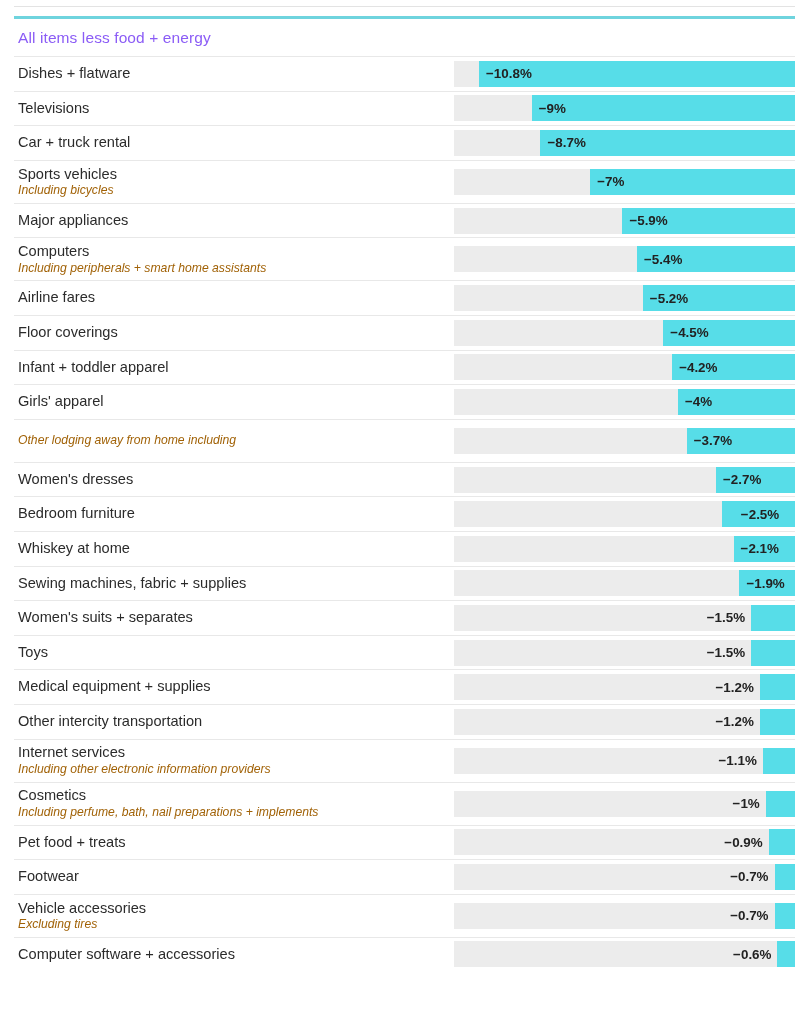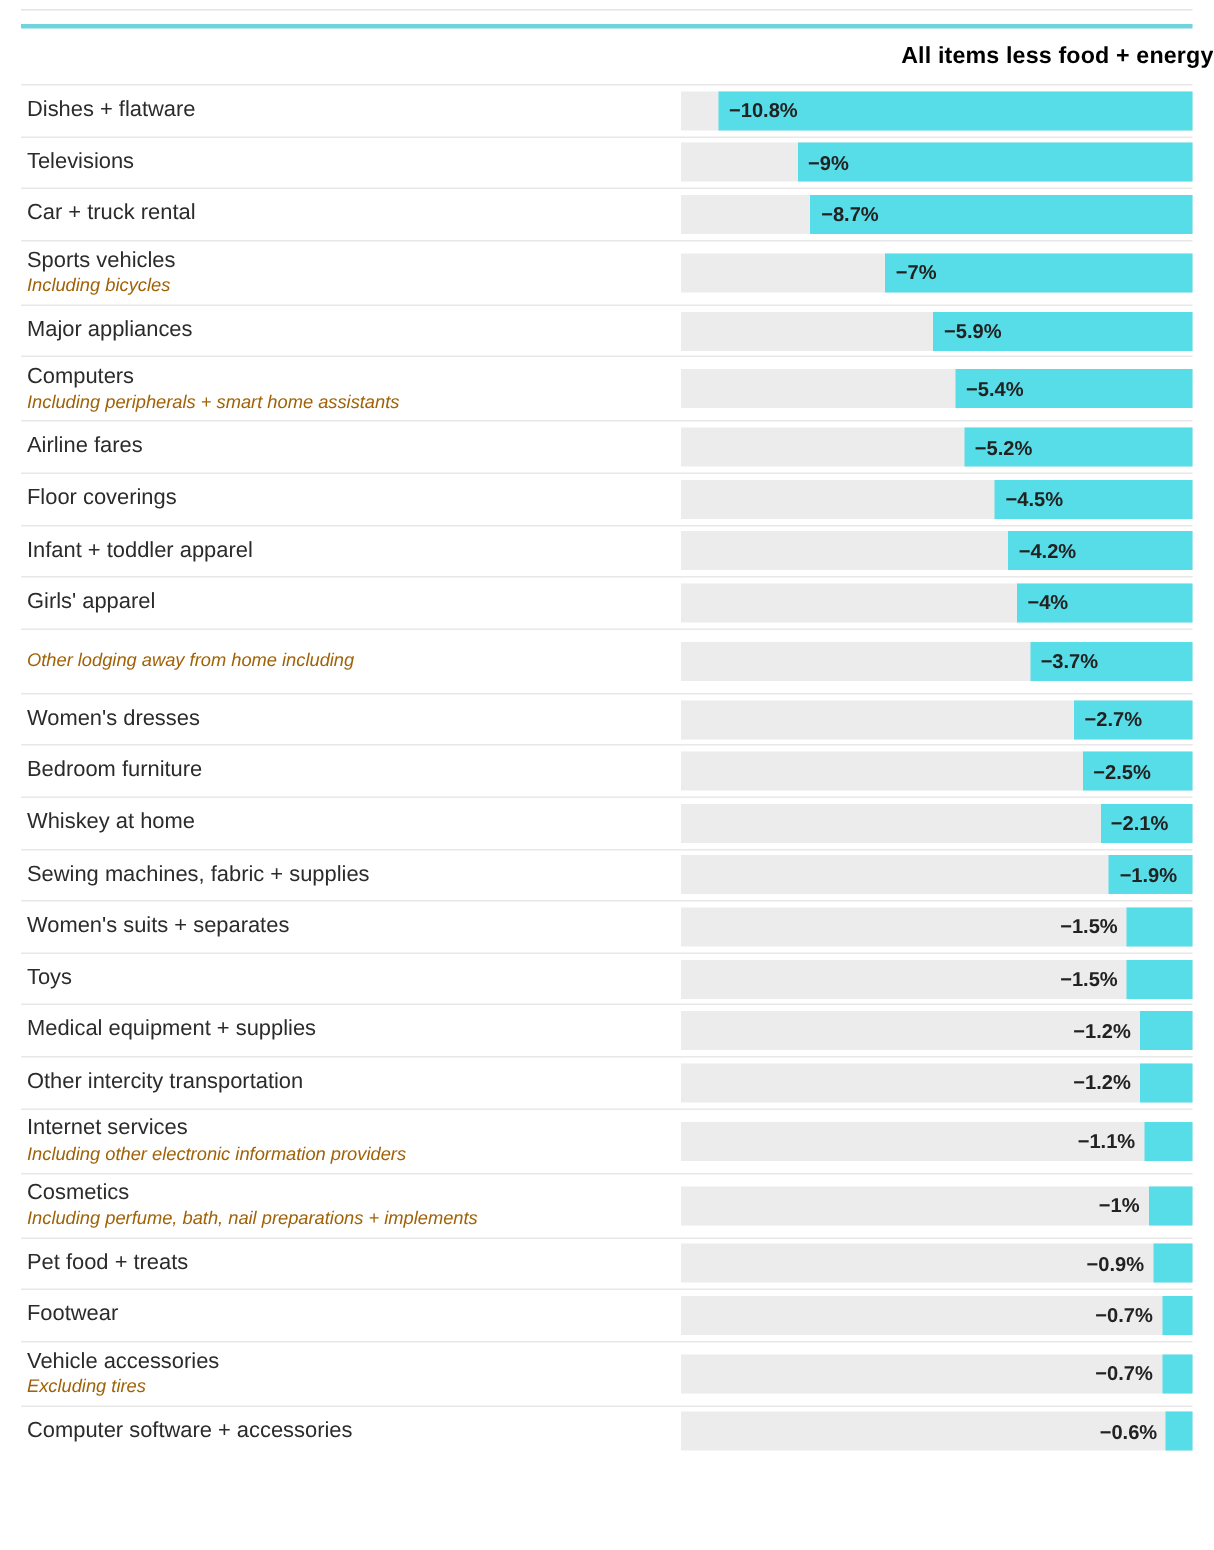--- a/index.html
+++ b/index.html
@@ -27,25 +27,24 @@
   }
   .accent-rule {
     height: 3px;
     background: #6fd4de;
     margin: 9px 14px 0 14px;
   }
 
   
   .section-header {
     font-size: 15.5px;
-    font-weight: bold;
-    color: #000000;
+    font-weight: normal;
+    color: #8b5cf6;
     padding: 10px 0 9px 18px;
     letter-spacing: 0.1px;
-    text-align: right;
   }
 
   
   .rows { margin: 0 14px 0 14px; }
 
   .row {
     position: relative;
     border-top: 1px solid #e8e8e8;
     display: flex;
     align-items: center;
@@ -244,21 +243,21 @@
           <div class="bar-value inside" style="right: 79px; left: auto; transform: translateX(100%); padding-left: 7px;">−2.7%</div>
         </div>
       </div>
       <div class="row">
         <div class="row-label">
           <div class="label-main">Bedroom furniture</div>
         </div>
         <div class="bar-area">
           <div class="track"></div>
           <div class="bar" style="width: 73.15px;"></div>
-          <div class="bar-value inside" style="right: 73.15px; left: auto; transform: translateX(100%); padding-left: 7px;">−2.5%</div>
+          <div class="bar-value inside" style="right: 73.15px; left: auto; transform: translateX(100%); padding-left: 19px;">−2.5%</div>
         </div>
       </div>
       <div class="row">
         <div class="row-label">
           <div class="label-main">Whiskey at home</div>
         </div>
         <div class="bar-area">
           <div class="track"></div>
           <div class="bar" style="width: 61.44px;"></div>
           <div class="bar-value inside" style="right: 61.44px; left: auto; transform: translateX(100%); padding-left: 7px;">−2.1%</div>

